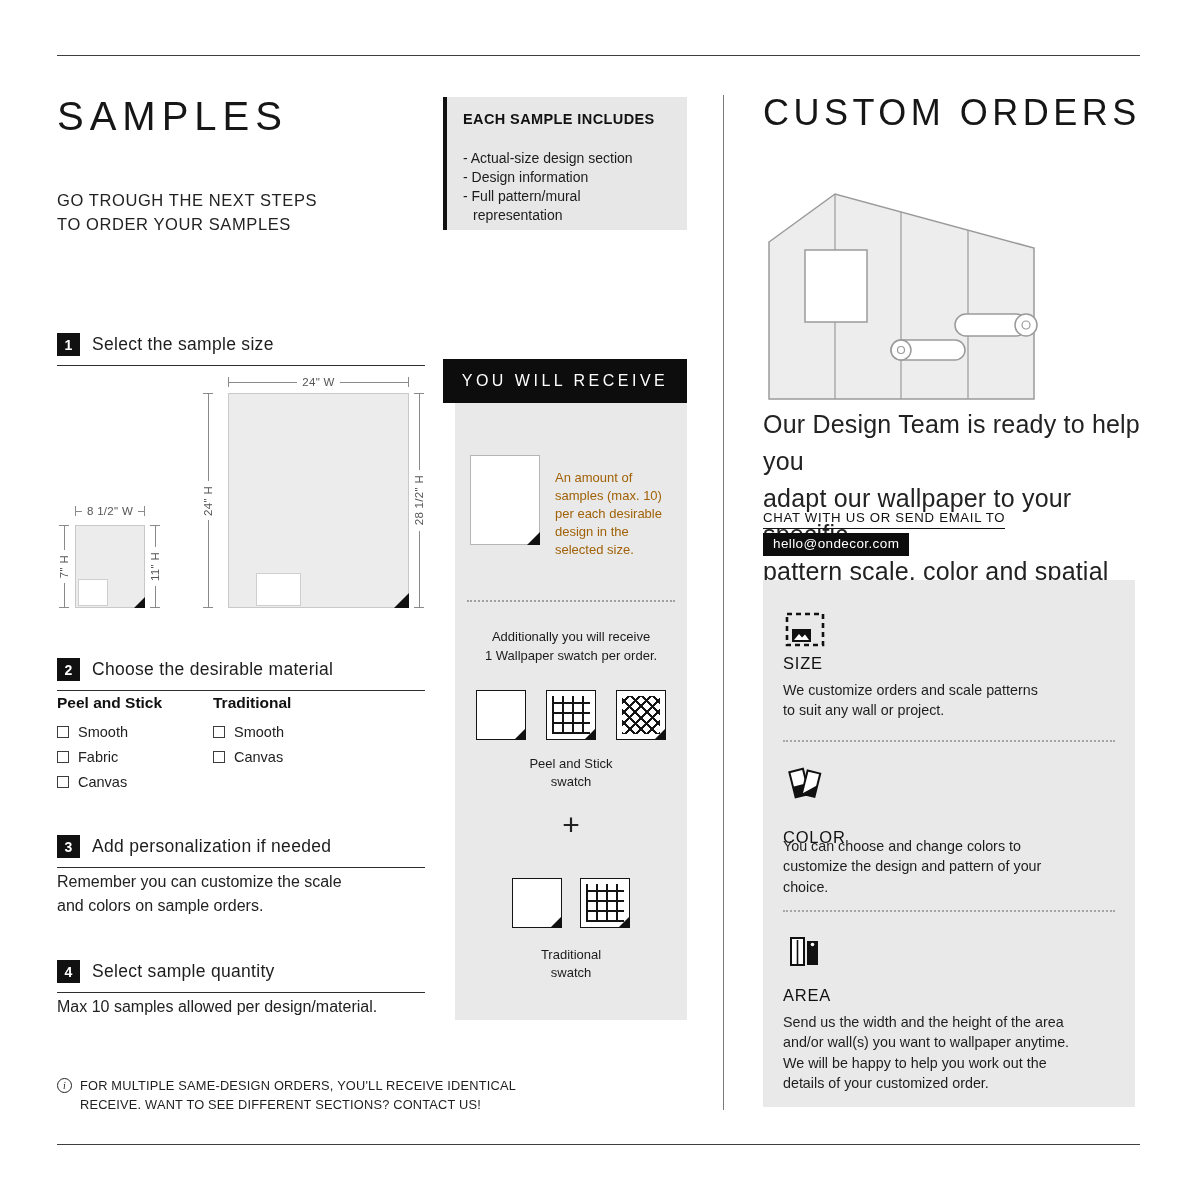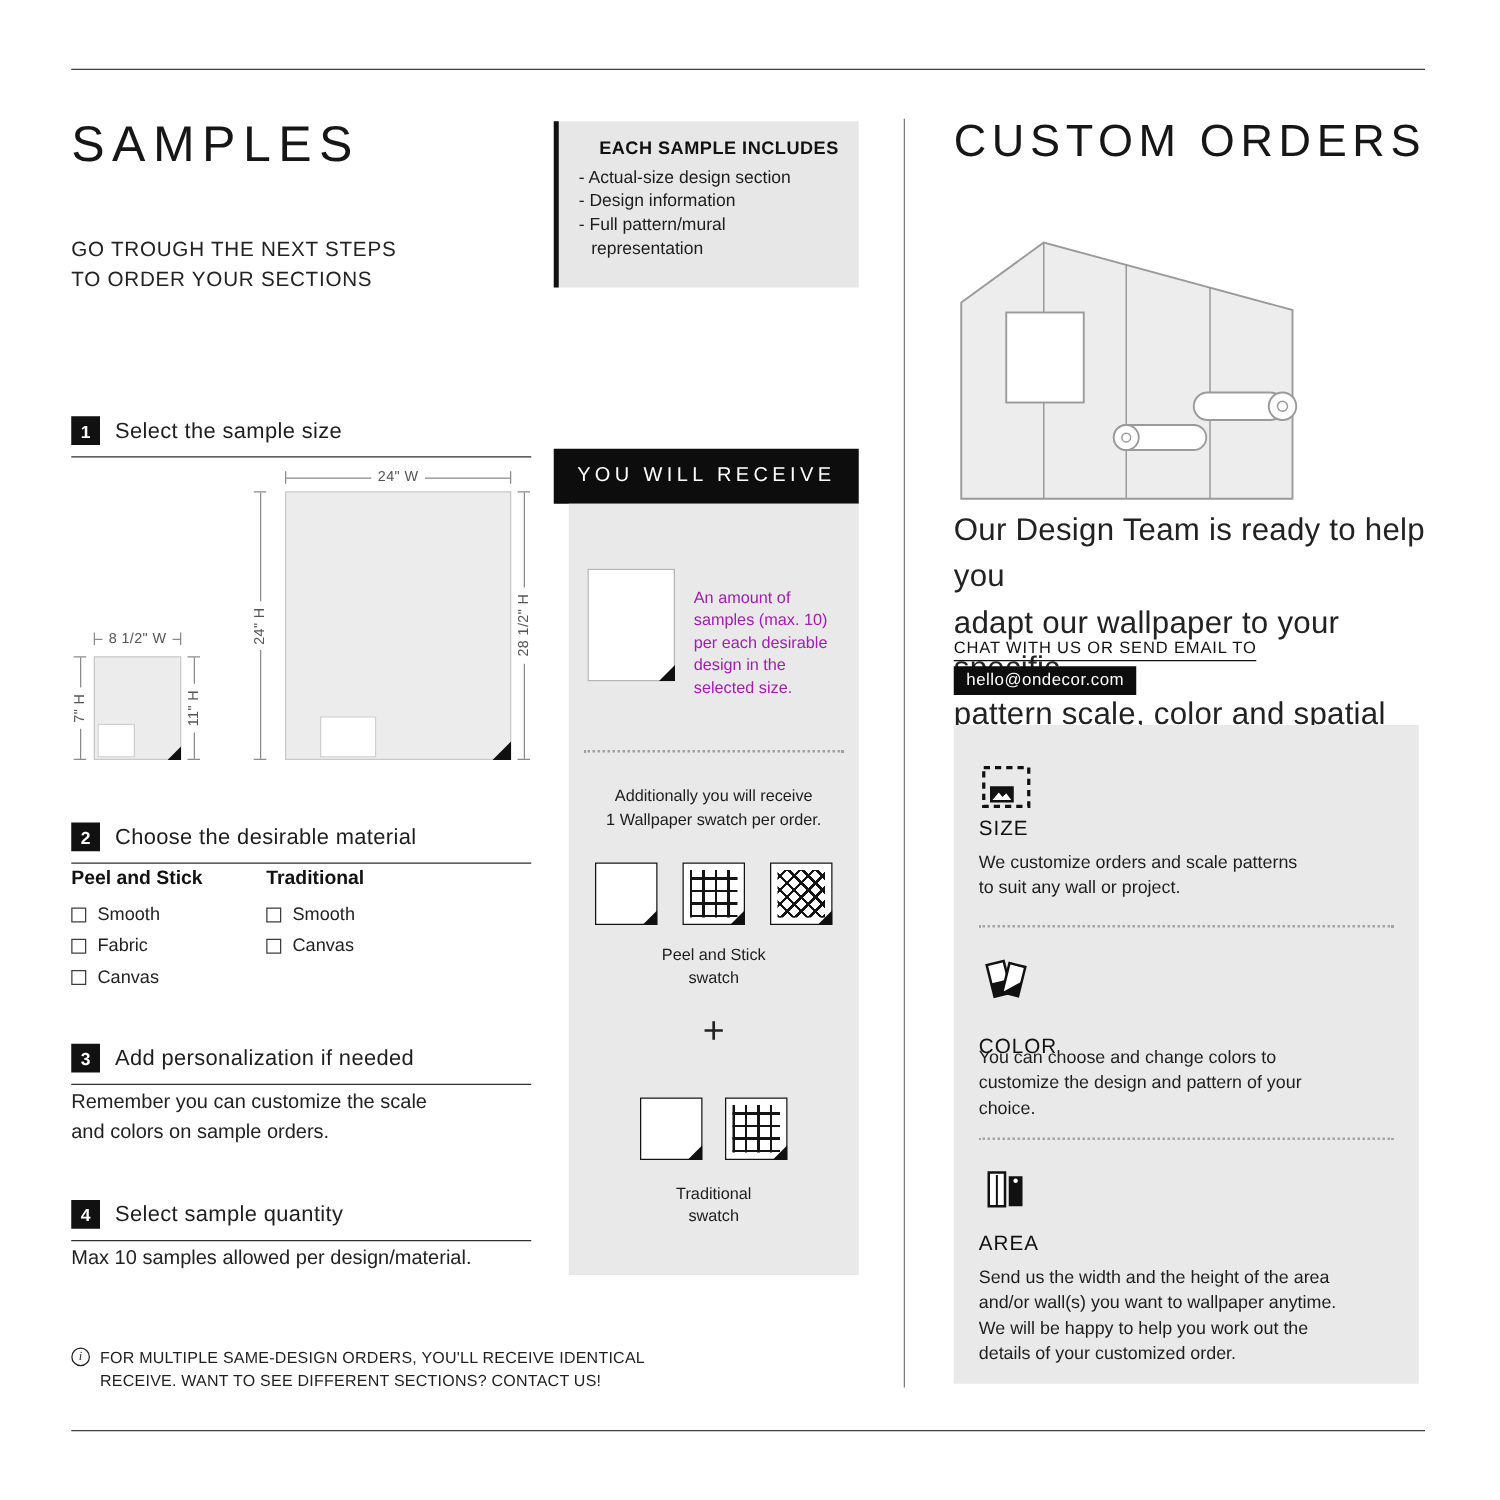--- a/index.html
+++ b/index.html
@@ -51,31 +51,31 @@
   #footnote{position:absolute;left:57px;top:1076px;width:480px;display:flex;gap:8px;
             font-size:12.8px;line-height:1.5;letter-spacing:.2px;color:#1f1f1f;}
   .info-circle{width:15px;height:15px;border:1.2px solid #222;border-radius:50%;flex-shrink:0;
                display:flex;align-items:center;justify-content:center;margin-top:2px;
                font-size:10px;font-style:italic;font-family:"Liberation Serif",serif;}
   .info-circle::before{content:"i";}
 
   
   #includes-box{position:absolute;left:443px;top:97px;width:244px;height:133px;background:#e7e7e7;
                 border-left:4px solid #111;padding:14px 16px;}
-  .includes-title{font-size:14.5px;font-weight:700;letter-spacing:.4px;color:#111;margin-bottom:5px;text-align:right;}
+  .includes-title{font-size:14.5px;font-weight:700;letter-spacing:.4px;color:#111;margin-bottom:22px;}
   .includes-item{font-size:14px;line-height:1.35;color:#1c1c1c;padding-left:10px;text-indent:-10px;}
   .includes-item::before{content:"- ";}
 
   #receive-header{position:absolute;left:443px;top:359px;width:244px;height:44px;background:#0d0d0d;
                   color:#fff;display:flex;align-items:center;justify-content:center;
                   font-size:16px;letter-spacing:3.5px;}
   #receive-panel{position:absolute;left:455px;top:403px;width:232px;height:617px;background:#e9e9e9;}
   .sample-sq{position:absolute;left:15px;top:52px;width:70px;height:90px;background:#fff;
              border:1px solid #b5b5b5;}
-  .sample-text{position:absolute;left:100px;top:66px;width:124px;font-size:13px;line-height:1.38;color:#a21caf;}
+  .sample-text{position:absolute;left:100px;top:66px;width:124px;font-size:13px;line-height:1.38;color:#a16207;}
   .dots{position:absolute;border-top:2px dotted #a0a0a0;}
   .additional-text{position:absolute;left:8px;top:225px;width:216px;text-align:center;
                    font-size:13px;line-height:1.45;color:#1c1c1c;}
   .swatch-row{position:absolute;left:0;width:232px;display:flex;justify-content:center;gap:20px;}
   .swatch{position:relative;width:50px;height:50px;background:#fff;border:1.5px solid #141414;}
   .pat{position:absolute;inset:5px;display:block;}
   .pat-grid{background:repeating-linear-gradient(0deg,#141414 0 2px,transparent 2px 10px),
             repeating-linear-gradient(90deg,#141414 0 2px,transparent 2px 10px);}
   .pat-cross{background:repeating-linear-gradient(45deg,#141414 0 2px,transparent 2px 8px),
              repeating-linear-gradient(-45deg,#141414 0 2px,transparent 2px 8px);}
@@ -104,21 +104,21 @@
 <body>
 
 <div class="page">
 
   <div class="hr top"></div>
   <div class="hr bottom"></div>
   <div class="vline"></div>
 
   <h1 id="samples-title">SAMPLES</h1>
   <p id="samples-intro" class="prewrap">GO TROUGH THE NEXT STEPS
-TO ORDER YOUR SECTIONS</p>
+TO ORDER YOUR SAMPLES</p>
 
   <div class="step-row" style="top:333px">
     <span class="step-num">1</span>
     <span class="step-label">Select the sample size</span>
   </div>
 
   <div class="dim-h" style="left:228px;top:377px;width:181px">
     <i class="seg"></i>
       <span class="dim-lbl">24" W</span>
       <i class="seg"></i>

